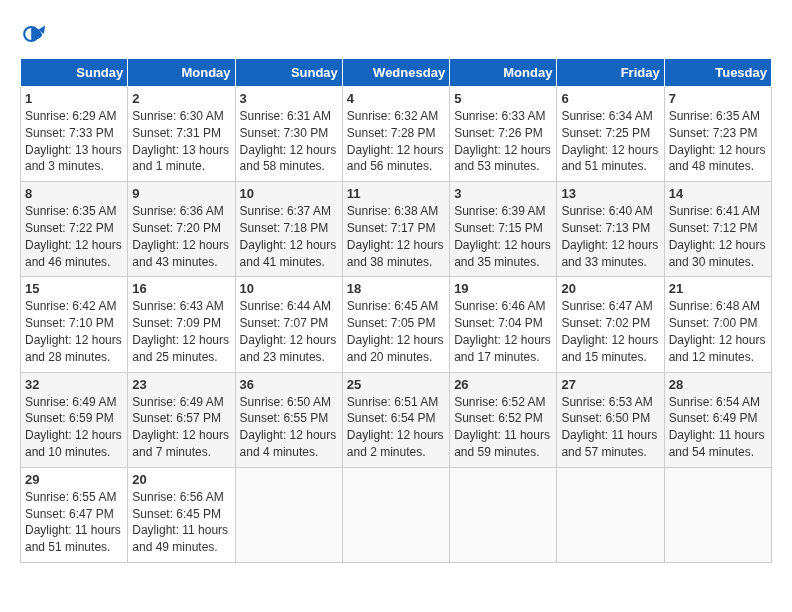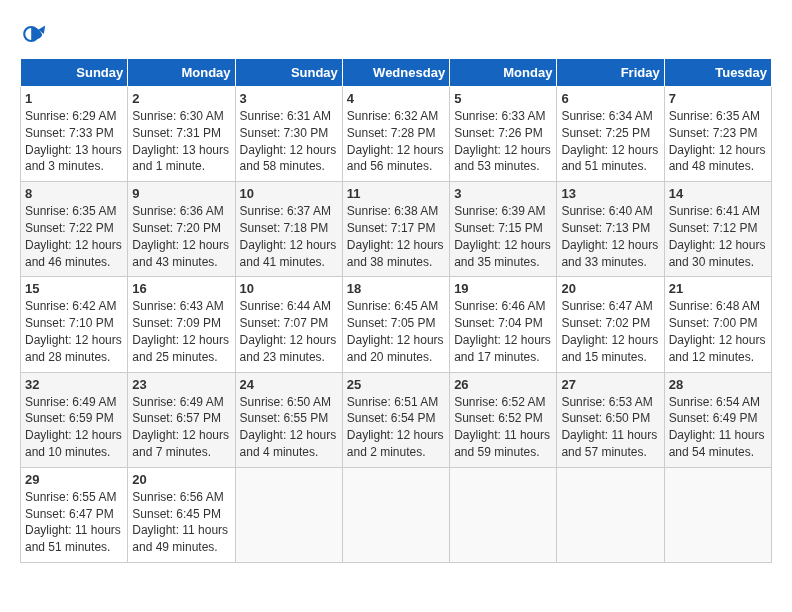--- a/index.html
+++ b/index.html
@@ -304,21 +304,21 @@
         </td>
         <td>
           <span class="day-num">23</span>
           <div class="day-info">
             Sunrise: 6:49 AM<br>
             Sunset: 6:57 PM<br>
             Daylight: 12 hours and 7 minutes.
           </div>
         </td>
         <td>
-          <span class="day-num">24</span>
+          <span class="day-num">36</span>
           <div class="day-info">
             Sunrise: 6:50 AM<br>
             Sunset: 6:55 PM<br>
             Daylight: 12 hours and 4 minutes.
           </div>
         </td>
         <td>
           <span class="day-num">25</span>
           <div class="day-info">
             Sunrise: 6:51 AM<br>

